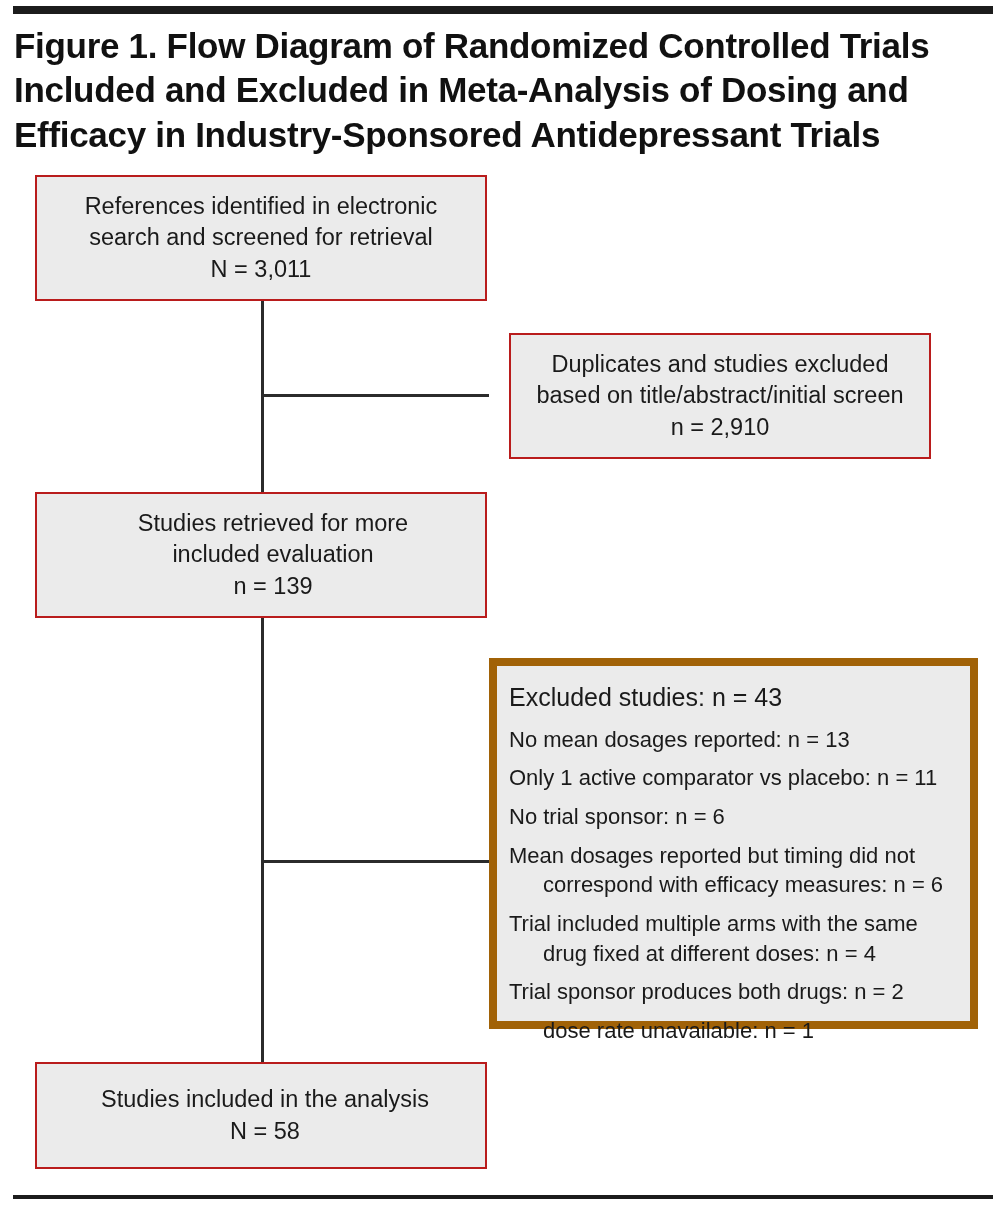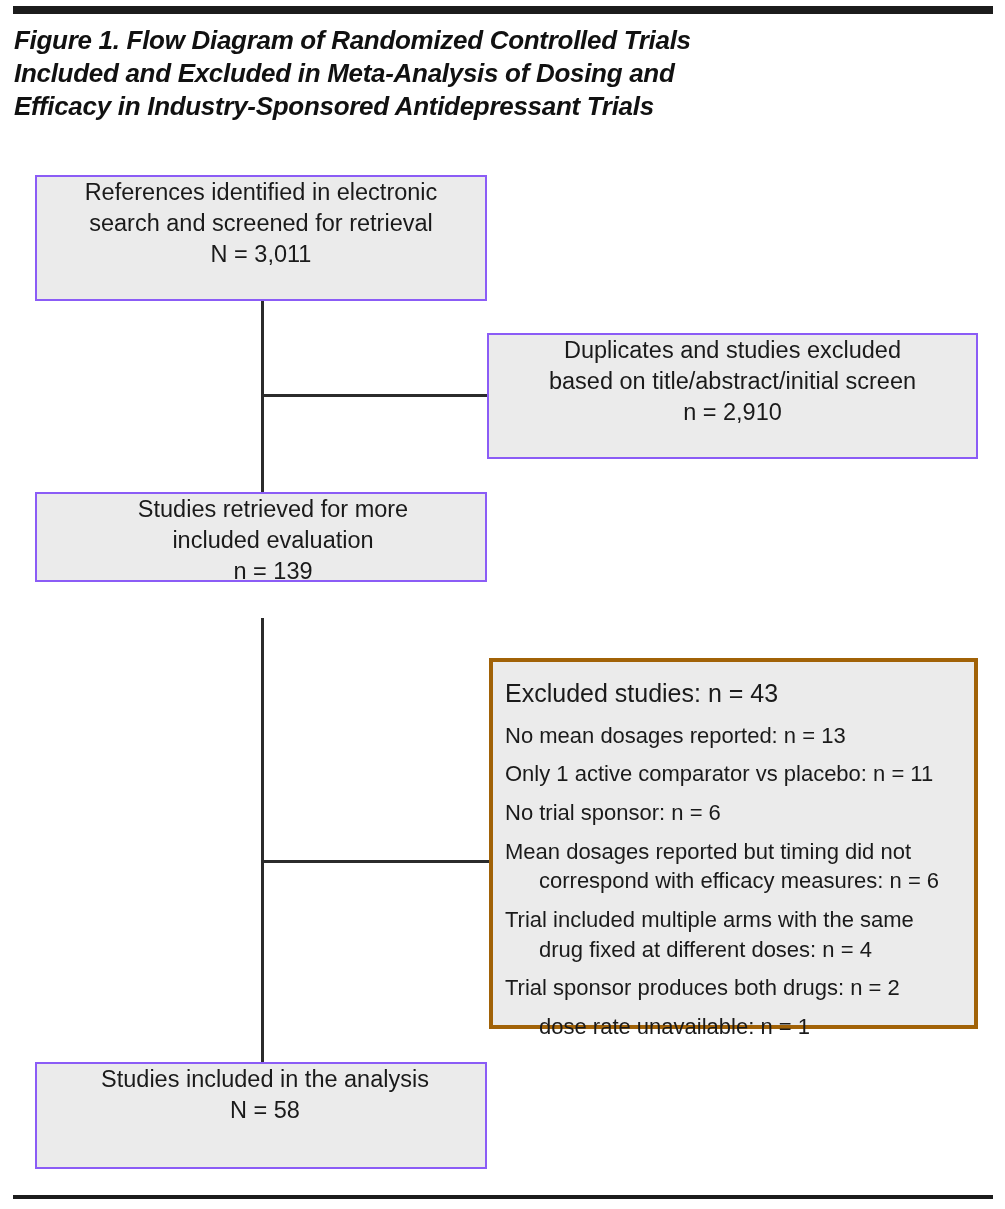--- a/index.html
+++ b/index.html
@@ -33,62 +33,62 @@
     height: 4px;
     background: #1c1c1c;
   }
 
   
   #figure-title {
     position: absolute;
     left: 14px;
     top: 24px;
     width: 920px;
-    font-size: 26px;
+    font-size: 35px;
     font-weight: bold;
     line-height: 1.27;
     letter-spacing: -0.3px;
     color: #111111;
-    font-style: italic;
   }
   #figure-title .tline { display: block; white-space: nowrap; }
 
   
   .flow-box {
     position: absolute;
     box-sizing: border-box;
     background: #ebebeb;
-    border: 2px solid #8b5cf6;
+    border: 2px solid #b91c1c;
     display: flex;
     flex-direction: column;
+    justify-content: center;
   }
   .flow-box .bline {
     display: block;
     text-align: center;
     font-size: 23.5px;
     line-height: 1.32;
     color: #1a1a1a;
     white-space: nowrap;
   }
 
   #box-references { left: 35px;  top: 175px; width: 452px; height: 126px; }
-  #box-duplicates { left: 487px; top: 333px; width: 491px; height: 126px; }
-  #box-retrieved  { left: 35px;  top: 492px; width: 452px; height: 90px; padding-left: 24px; }
+  #box-duplicates { left: 509px; top: 333px; width: 422px; height: 126px; }
+  #box-retrieved  { left: 35px;  top: 492px; width: 452px; height: 126px; padding-left: 24px; }
   #box-included    { left: 35px;  top: 1062px; width: 452px; height: 107px; padding-left: 8px; }
 
   
   #box-excluded {
     position: absolute;
     box-sizing: border-box;
     left: 489px;
     top: 658px;
     width: 489px;
     height: 371px;
     background: #ebebeb;
-    border: 4px solid #a16207;
+    border: 8px solid #a16207;
     padding: 14px 10px 13px 12px;
   }
   #box-excluded .ex-head {
     display: block;
     font-size: 25px;
     line-height: 1.42;
     color: #1a1a1a;
     white-space: nowrap;
   }
   #box-excluded .ex-item {

